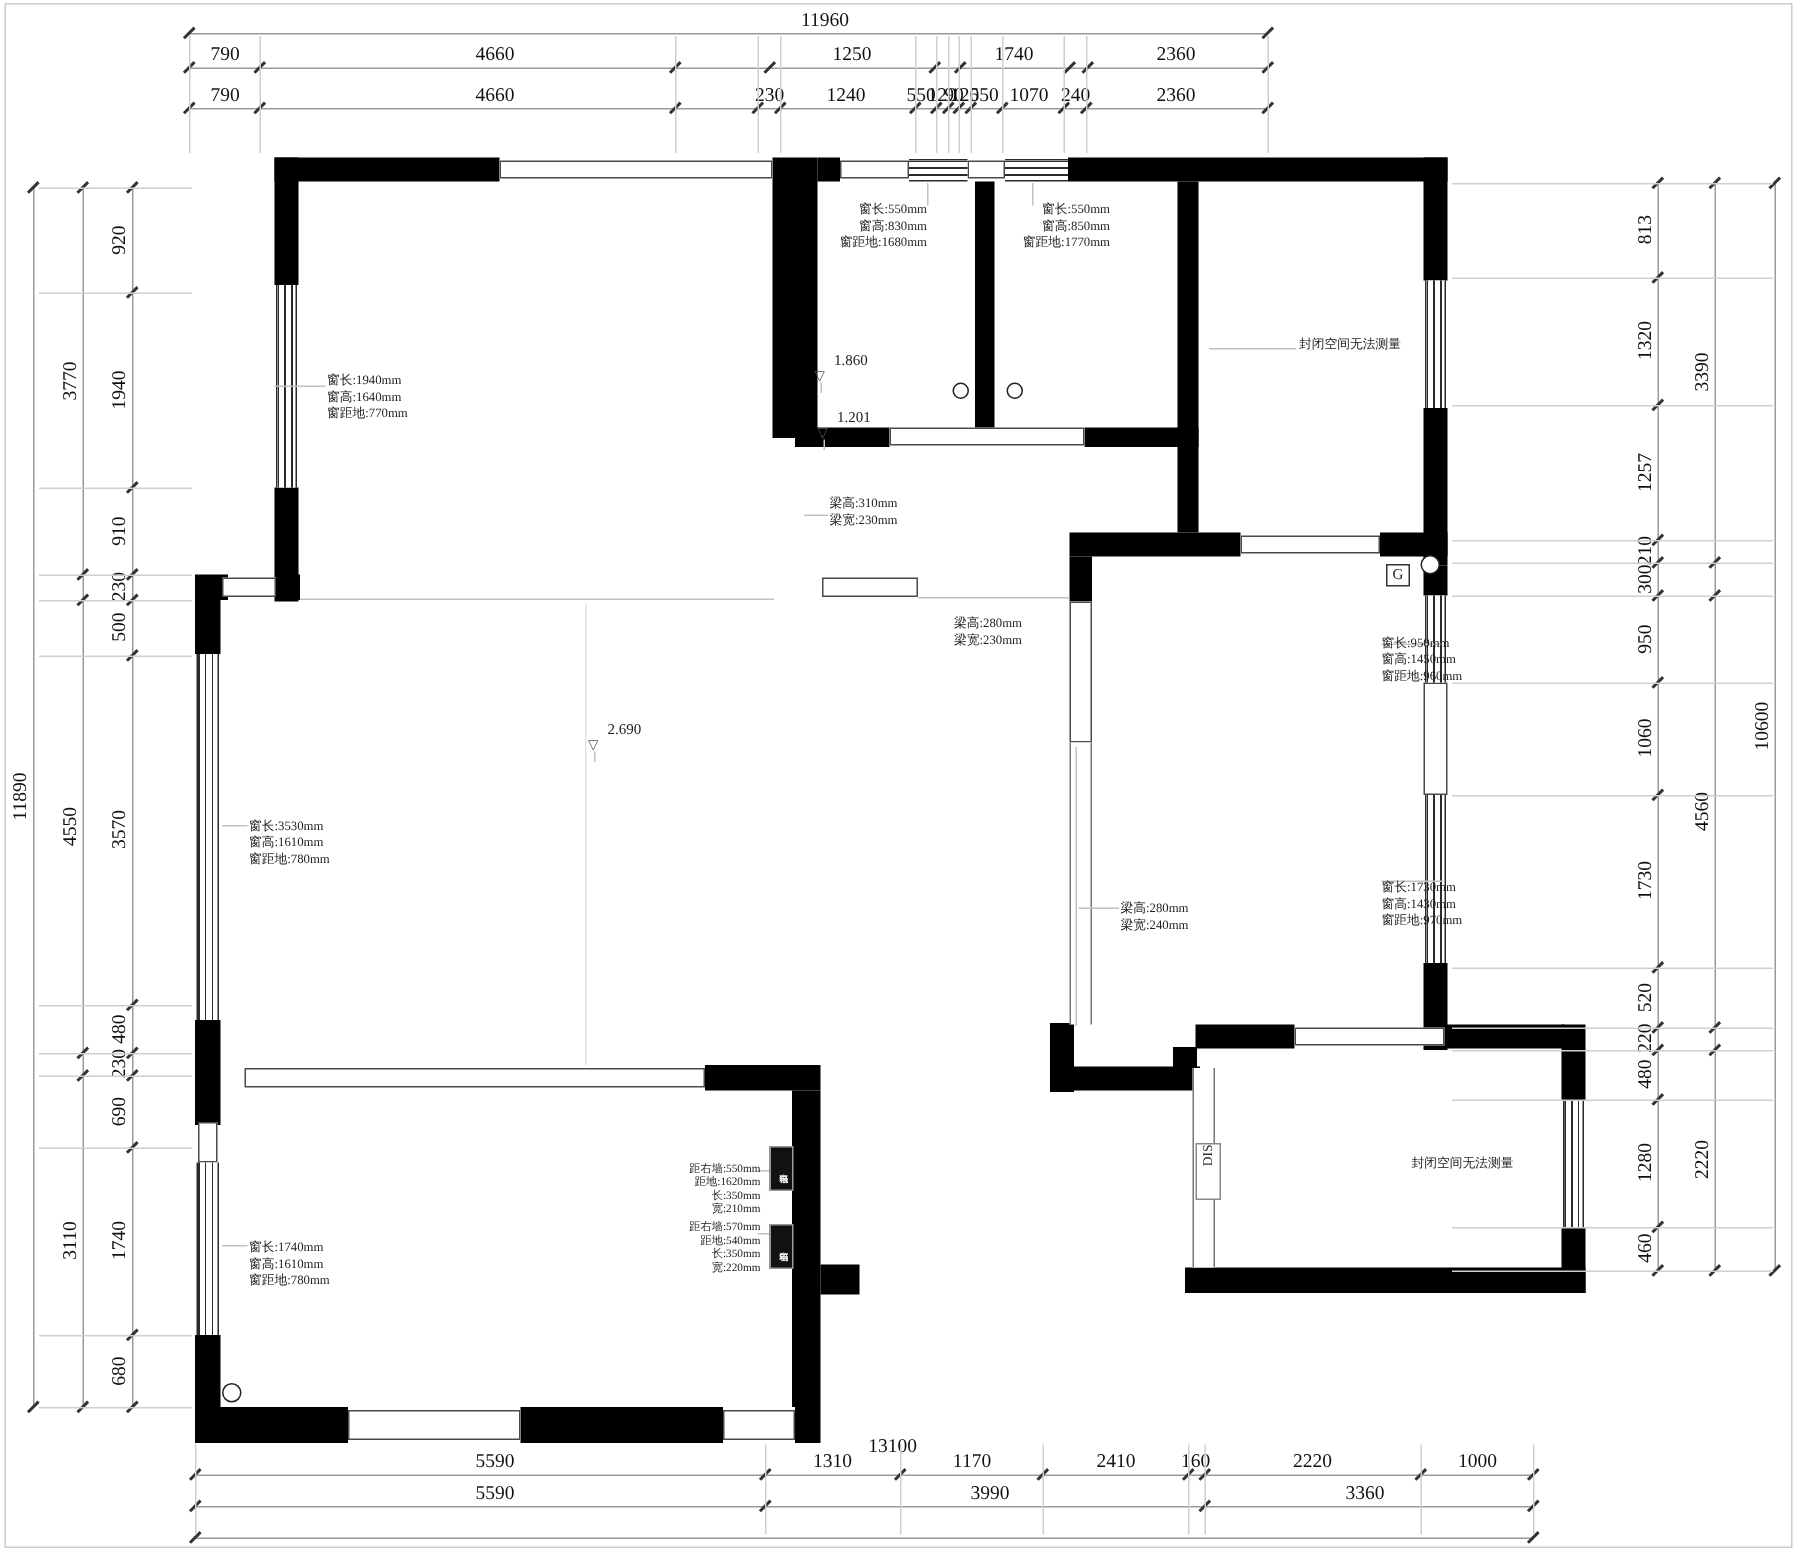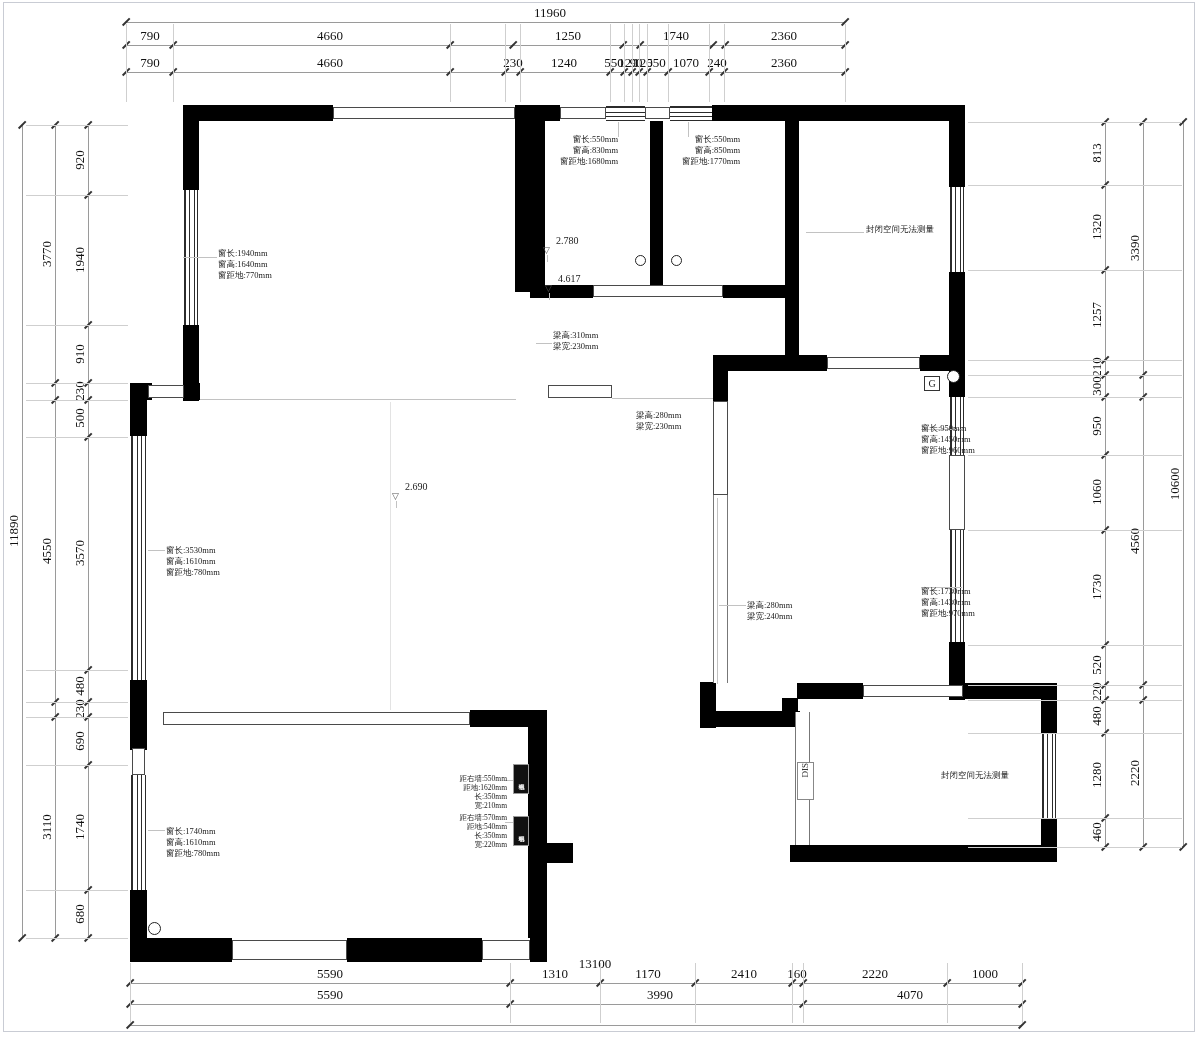--- a/index.html
+++ b/index.html
@@ -186,21 +186,21 @@
     <div class="dlabel" style="left: 797px; top: 980px; transform: translate(-50%, -100%);">160</div>
     <div class="dlabel" style="left: 875px; top: 980px; transform: translate(-50%, -100%);">2220</div>
     <div class="dlabel" style="left: 985px; top: 980px; transform: translate(-50%, -100%);">1000</div>
     <div class="dim-line" style="left: 130px; top: 1004px; width: 892px; height: 1px;"></div>
     <div class="tick" style="left: 125px; top: 1003px; transform: rotate(-45deg);"></div>
     <div class="tick" style="left: 505px; top: 1003px; transform: rotate(-45deg);"></div>
     <div class="tick" style="left: 798px; top: 1003px; transform: rotate(-45deg);"></div>
     <div class="tick" style="left: 1017px; top: 1003px; transform: rotate(-45deg);"></div>
     <div class="dlabel" style="left: 330px; top: 1001px; transform: translate(-50%, -100%);">5590</div>
     <div class="dlabel" style="left: 660px; top: 1001px; transform: translate(-50%, -100%);">3990</div>
-    <div class="dlabel" style="left: 910px; top: 1001px; transform: translate(-50%, -100%);">4070</div>
+    <div class="dlabel" style="left: 910px; top: 1001px; transform: translate(-50%, -100%);">3360</div>
     <div class="dim-line" style="left: 130px; top: 1025px; width: 892px; height: 1px;"></div>
     <div class="tick" style="left: 125px; top: 1024px; transform: rotate(-45deg);"></div>
     <div class="tick" style="left: 1017px; top: 1024px; transform: rotate(-45deg);"></div>
     <div class="dlabel" style="left: 595px; top: 970px; transform: translate(-50%, -100%);">13100</div>
     <div class="dim-line" style="left: 88px; top: 125px; width: 1px; height: 813px;"></div>
     <div class="tick" style="left: 83px; top: 124px; transform: rotate(-45deg);"></div>
     <div class="tick" style="left: 83px; top: 194px; transform: rotate(-45deg);"></div>
     <div class="tick" style="left: 83px; top: 324px; transform: rotate(-45deg);"></div>
     <div class="tick" style="left: 83px; top: 382px; transform: rotate(-45deg);"></div>
     <div class="tick" style="left: 83px; top: 399px; transform: rotate(-45deg);"></div>
@@ -384,24 +384,24 @@
     </div>
     <div class="ann small" style="top: 813px; right: 693px; text-align: right;">
       <div>距右墙:570mm</div>
       <div>距地:540mm</div>
       <div>长:350mm</div>
       <div>宽:220mm</div>
     </div>
     <div class="ann" style="top: 770px; left: 975px; transform: translateX(-50%); text-align: center;">
       <div>封闭空间无法测量</div>
     </div>
-    <div class="elev" style="left: 556px; top: 235px;">2.780</div>
+    <div class="elev" style="left: 556px; top: 235px;">1.860</div>
     <div class="elev-tri" style="left: 543px; top: 246px;">▽</div>
     <div class="ln" style="left: 547px; top: 255px; width: 1px; height: 7px;"></div>
-    <div class="elev" style="left: 558px; top: 273px;">4.617</div>
+    <div class="elev" style="left: 558px; top: 273px;">1.201</div>
     <div class="elev-tri" style="left: 545px; top: 284px;">▽</div>
     <div class="ln" style="left: 549px; top: 293px; width: 1px; height: 7px;"></div>
     <div class="elev" style="left: 405px; top: 481px;">2.690</div>
     <div class="elev-tri" style="left: 392px; top: 492px;">▽</div>
     <div class="ln" style="left: 396px; top: 501px; width: 1px; height: 7px;"></div>
     <div class="circle" style="left: 635px; top: 255px; width: 11px; height: 11px;"></div>
     <div class="circle" style="left: 671px; top: 255px; width: 11px; height: 11px;"></div>
     <div class="circle" style="left: 947px; top: 370px; width: 13px; height: 13px;"></div>
     <div class="circle" style="left: 148px; top: 922px; width: 13px; height: 13px;"></div>
   </div>

